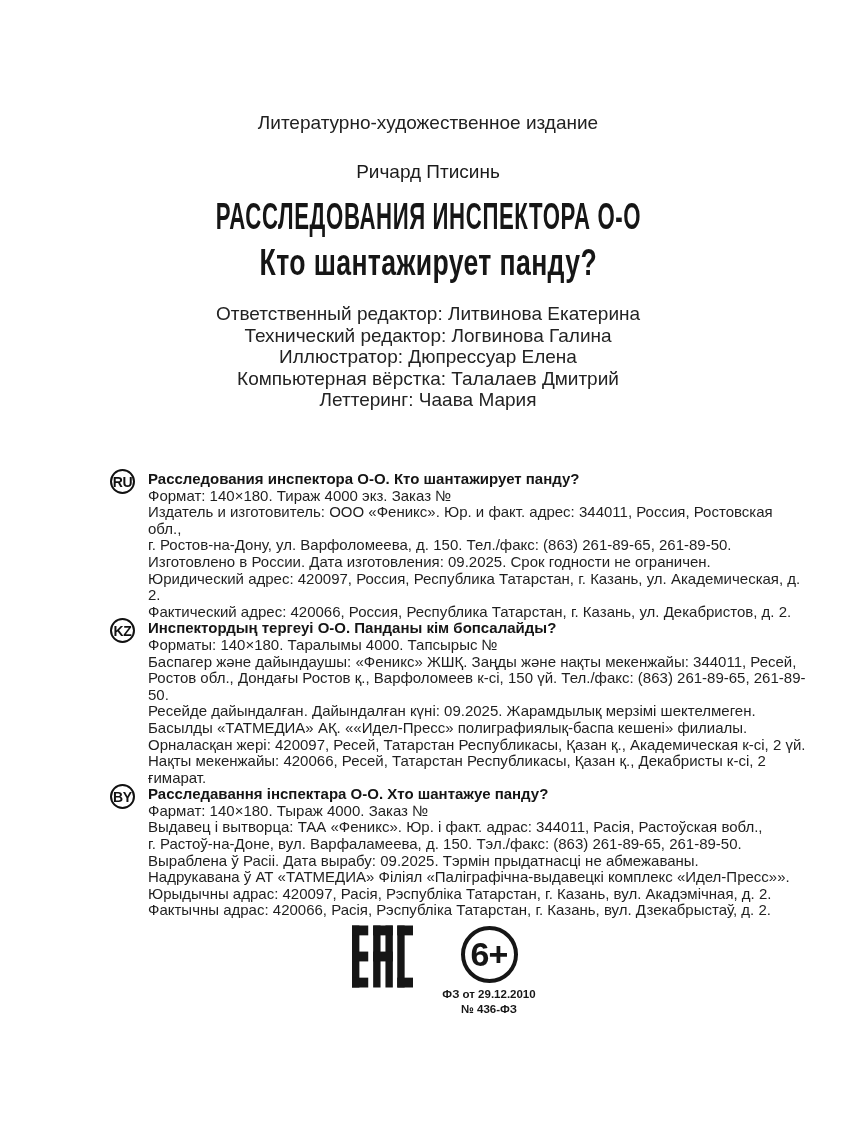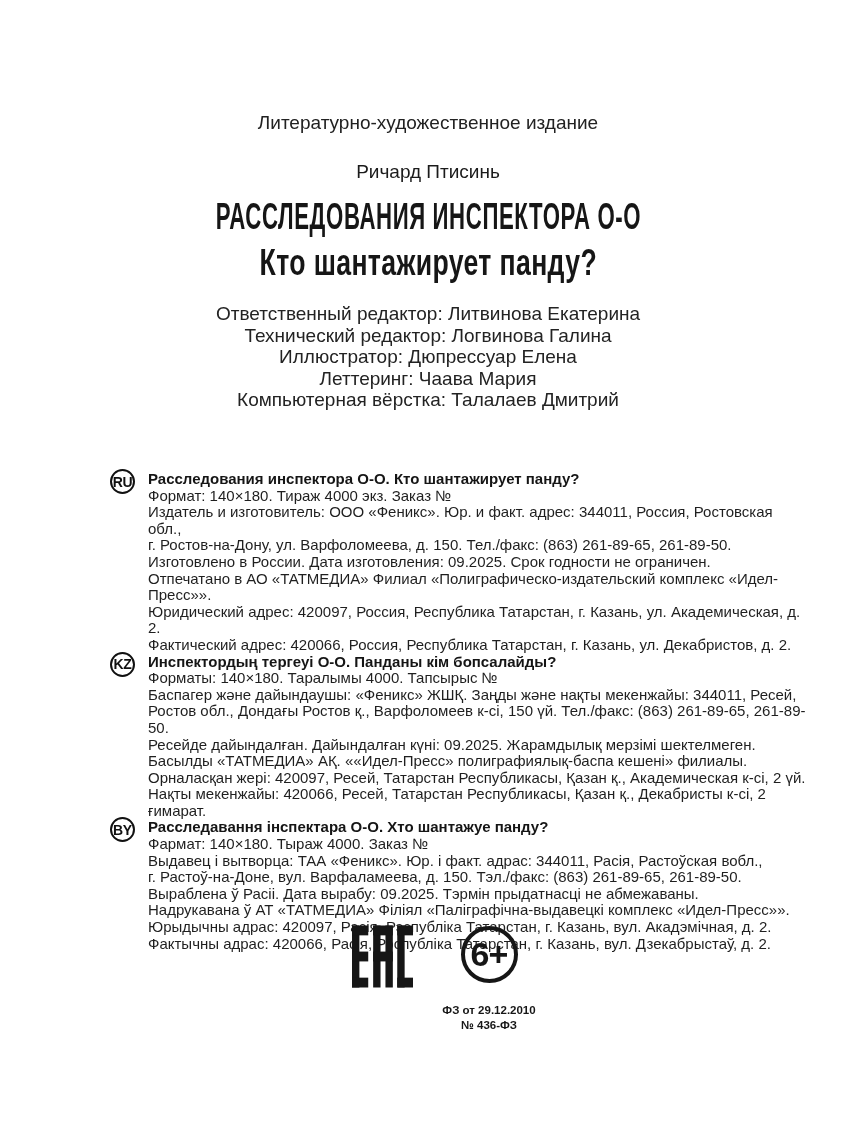--- a/index.html
+++ b/index.html
@@ -47,21 +47,21 @@
     position:absolute;left:425px;top:926px;width:128px;
     display:flex;flex-direction:column;align-items:center;
   }
   .age-badge{
     width:49px;height:49px;
     border:4.5px solid #161616;border-radius:50%;
     display:flex;align-items:center;justify-content:center;
     font-weight:bold;font-size:34px;color:#161616;
     letter-spacing:-1px;
   }
-  .law-ref{margin-top:20px;font-size:11.5px;font-weight:bold;line-height:14.5px;text-align:center;color:#161616;}
+  .law-ref{margin-top:4px;font-size:11.5px;font-weight:bold;line-height:14.5px;text-align:center;color:#161616;}
 </style>
 </head>
 <body>
 
 <div class="page">
 
   <div class="centered edition-type">Литературно-художественное издание</div>
 
   <div class="centered author">Ричард Птисинь</div>
 
@@ -69,34 +69,33 @@
     <span class="stretch">РАССЛЕДОВАНИЯ ИНСПЕКТОРА О-О</span>
   </div>
   <div class="centered book-title title-line2">
     <span class="stretch">Кто шантажирует панду?</span>
   </div>
 
   <div class="centered credits">
     <div>Ответственный редактор: Литвинова Екатерина</div>
     <div>Технический редактор: Логвинова Галина</div>
     <div>Иллюстратор: Дюпрессуар Елена</div>
+    <div>Компьютерная вёрстка: Талалаев Дмитрий</div>
     <div>Леттеринг: Чаава Мария</div>
-    <div>Компьютерная вёрстка: Талалаев Дмитрий</div>
   </div>
 
   <div class="imprint">
 
     <div class="imprint-section">
       <span class="mark-circle">RU</span>
       <div class="imprint-title">Расследования инспектора О-О. Кто шантажирует панду?</div>
       <div>Формат: 140×180. Тираж 4000 экз. Заказ №</div>
       <div>Издатель и изготовитель: ООО «Феникс». Юр. и факт. адрес: 344011, Россия, Ростовская обл.,</div>
       <div>г. Ростов-на-Дону, ул. Варфоломеева, д. 150. Тел./факс: (863) 261-89-65, 261-89-50.</div>
       <div>Изготовлено в России. Дата изготовления: 09.2025. Срок годности не ограничен.</div>
-      <div>Отпечатано в АО «ТАТМЕДИА» Филиал «Полиграфическо-издательский комплекс «Идел-Пресс»».</div>
       <div>Юридический адрес: 420097, Россия, Республика Татарстан, г. Казань, ул. Академическая, д. 2.</div>
       <div>Фактический адрес: 420066, Россия, Республика Татарстан, г. Казань, ул. Декабристов, д. 2.</div>
     </div>
 
     <div class="imprint-section">
       <span class="mark-circle">KZ</span>
       <div class="imprint-title">Инспектордың тергеуі О-О. Панданы кім бопсалайды?</div>
       <div>Форматы: 140×180. Таралымы 4000. Тапсырыс №</div>
       <div>Баспагер және дайындаушы: «Феникс» ЖШҚ. Заңды және нақты мекенжайы: 344011, Ресей,</div>
       <div>Ростов обл., Дондағы Ростов қ., Варфоломеев к-сі, 150 үй. Тел./факс: (863) 261-89-65, 261-89-50.</div>

